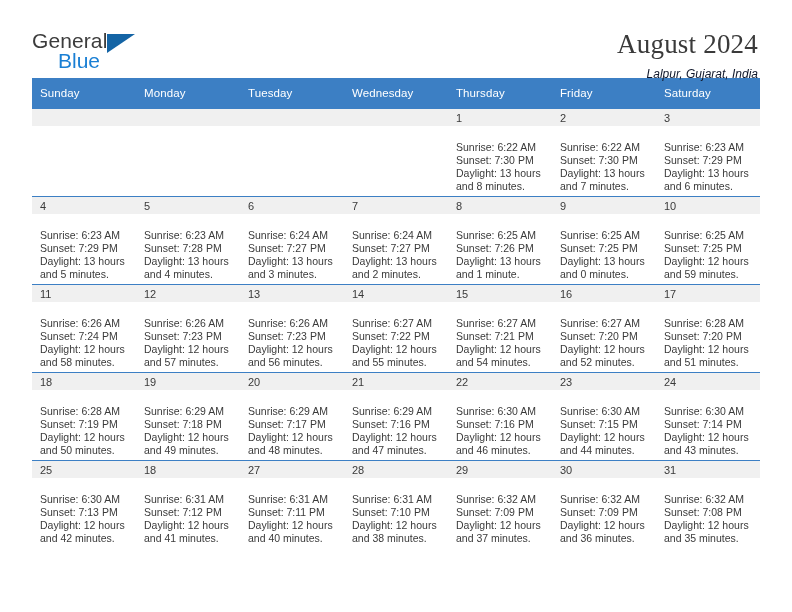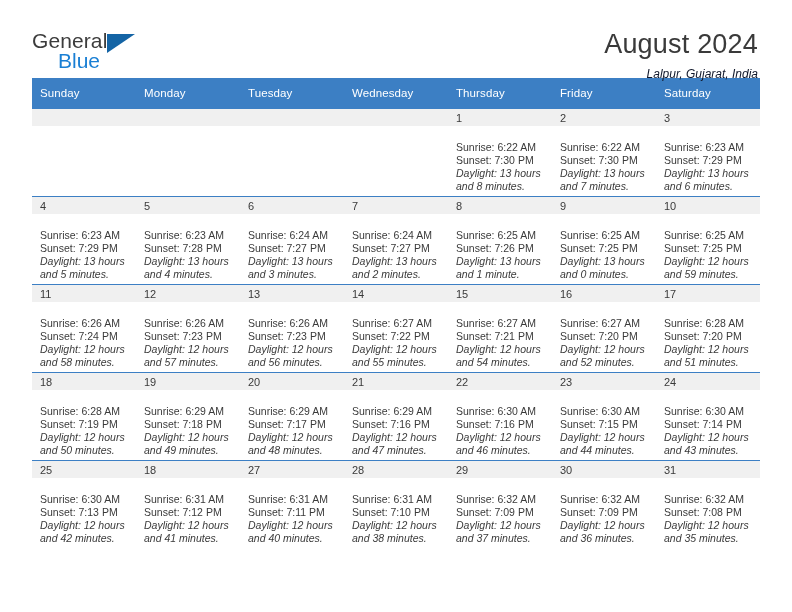--- a/index.html
+++ b/index.html
@@ -64,20 +64,21 @@
   .title-block {
     text-align: right;
     padding-right: 2px;
   }
   .cal-title {
     font-size: 27px;
     font-weight: 400;
     color: #3a3a3a;
     line-height: 32px;
     letter-spacing: 0.2px;
+    font-family: Liberation Serif, serif;
   }
   .cal-subtitle {
     font-size: 12px;
     font-weight: 400;
     color: #0f172a;
     line-height: 20px;
     margin-top: 4px;
     font-style: italic;
   }
 
@@ -118,21 +119,21 @@
     line-height: 16px;
   }
 
   .cell-body {
     padding: 15px 6px 0 8px;
     font-size: 10.5px;
     line-height: 13.2px;
     color: #3a3a3a;
   }
   .cell-body div { white-space: nowrap; }
-  .cell-body .daylight { white-space: normal; font-style: italic; }
+  .cell-body .daylight { white-space: normal; }
 
   td.empty .daynum-band { background: #f0f0f0; }
 </style>
 </head>
 <body>
 
 <div class="page">
 
   <div class="header">
 

